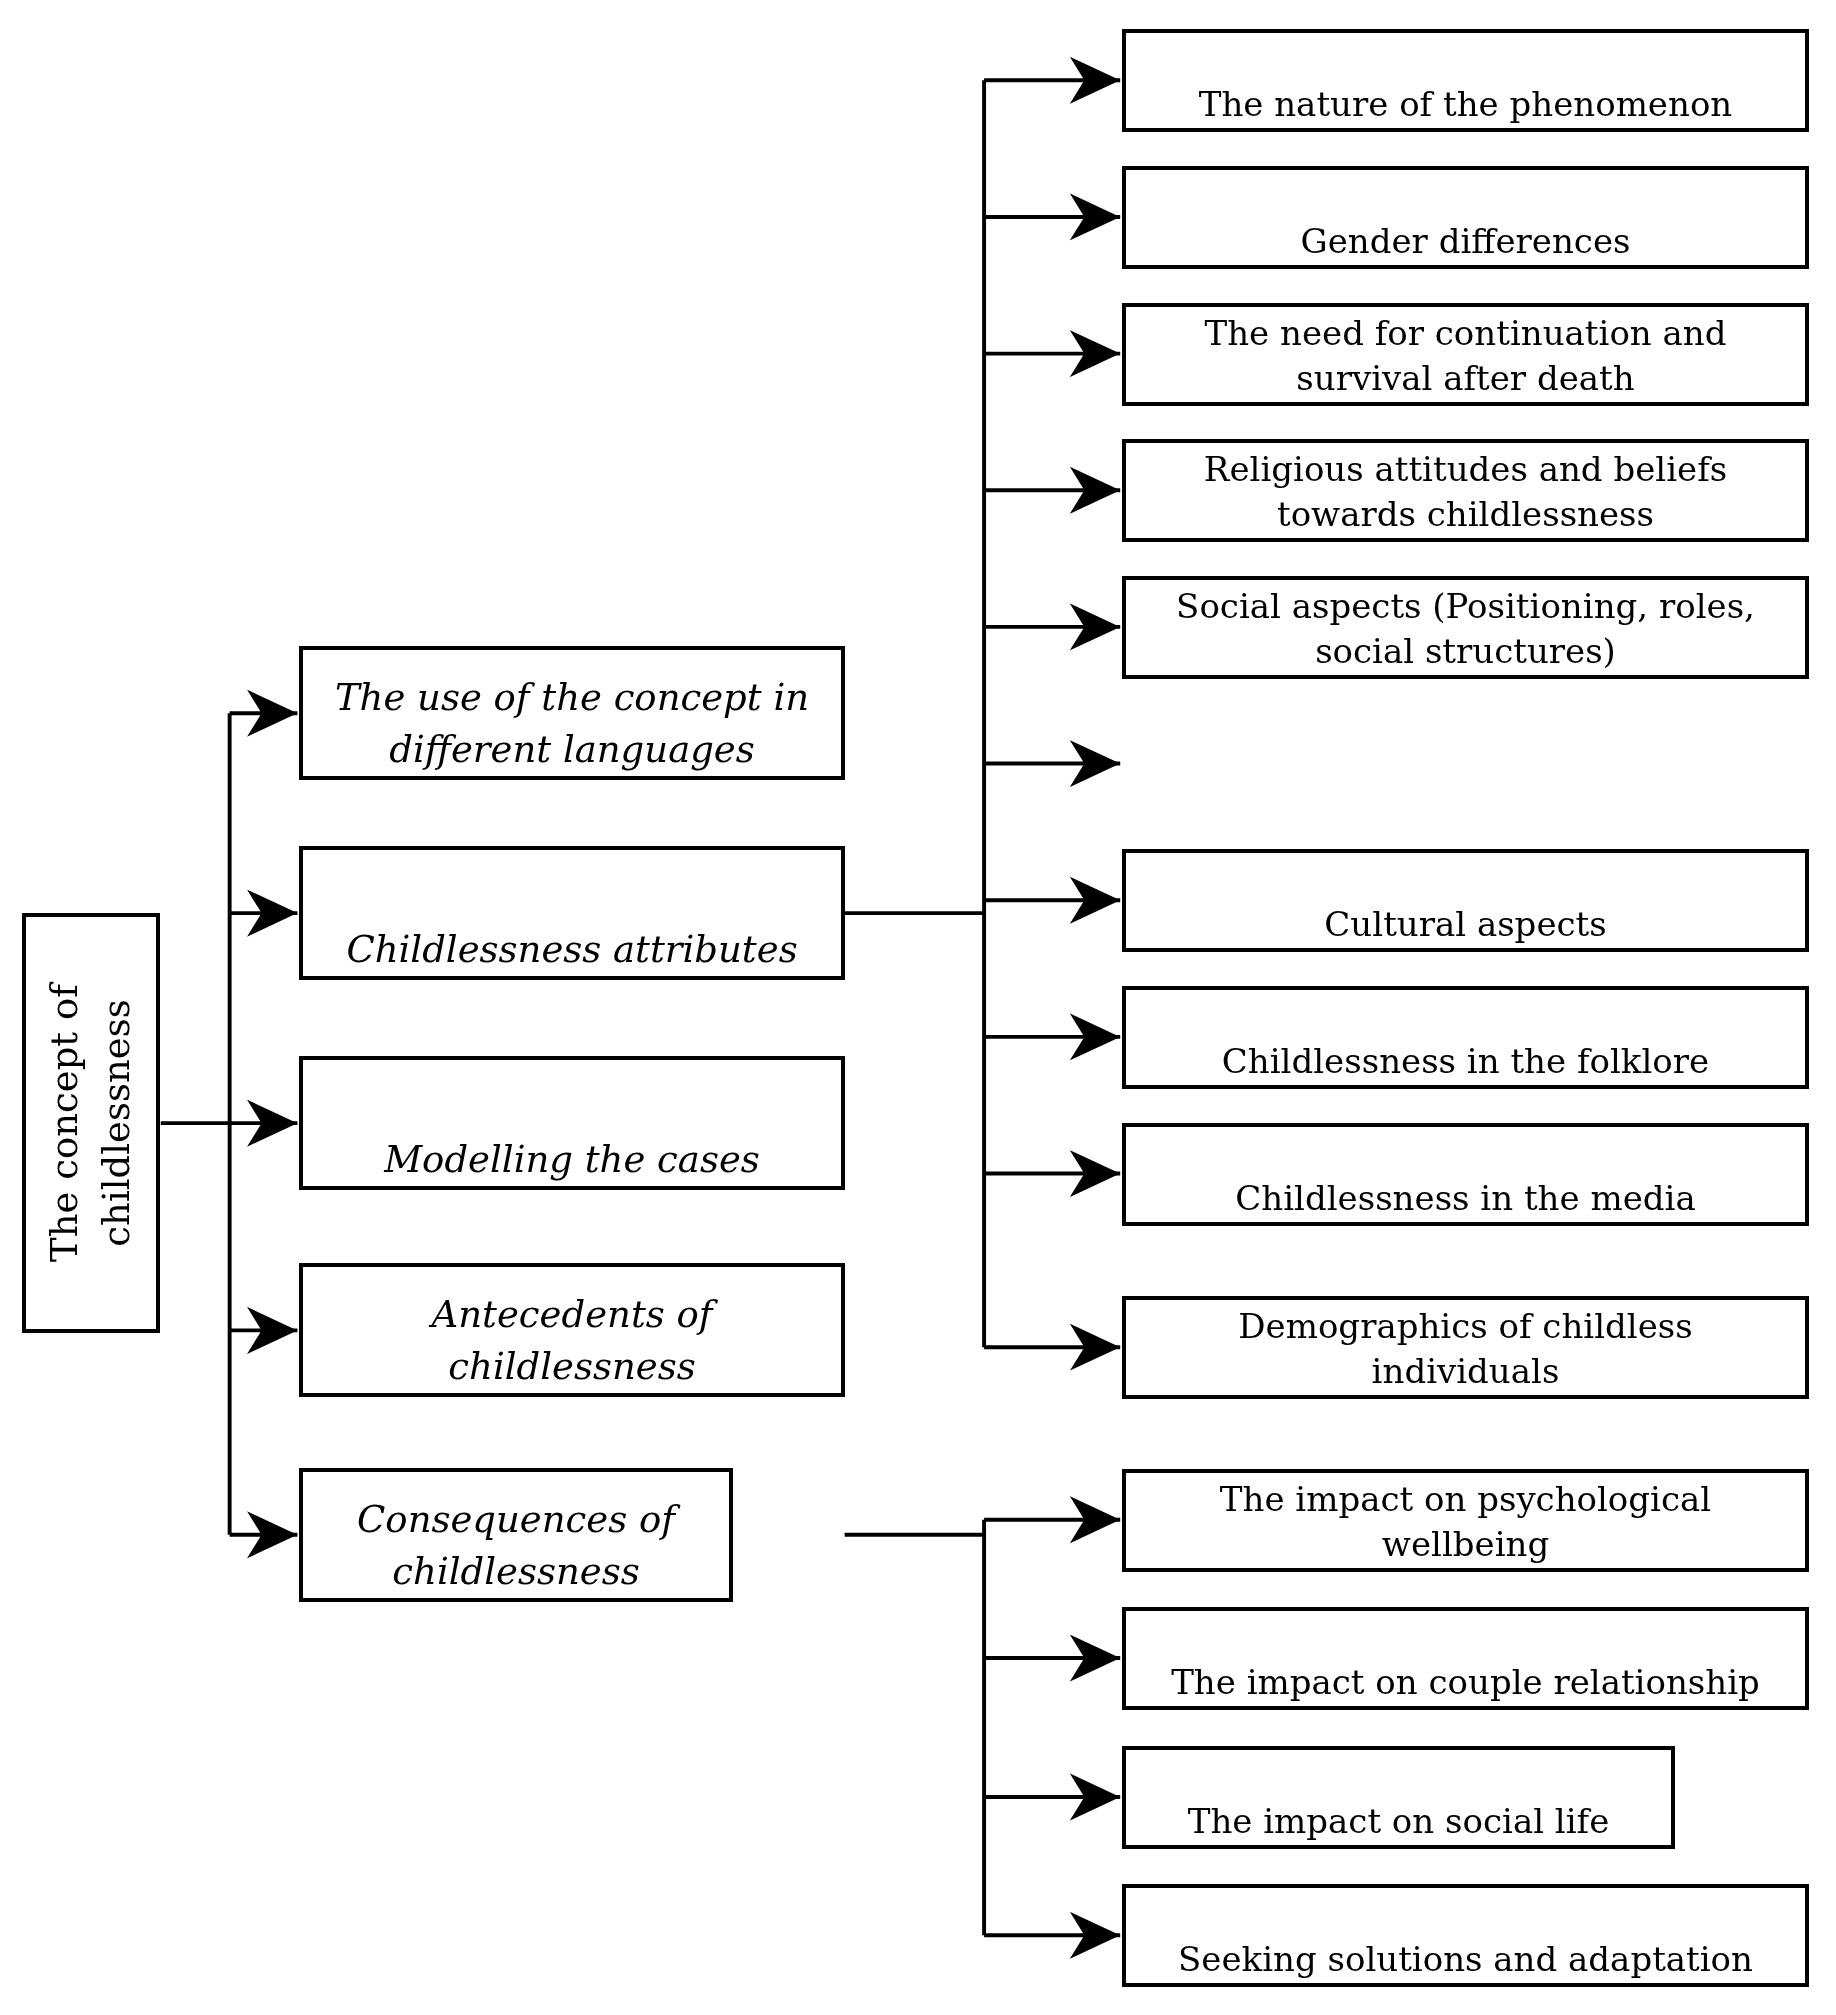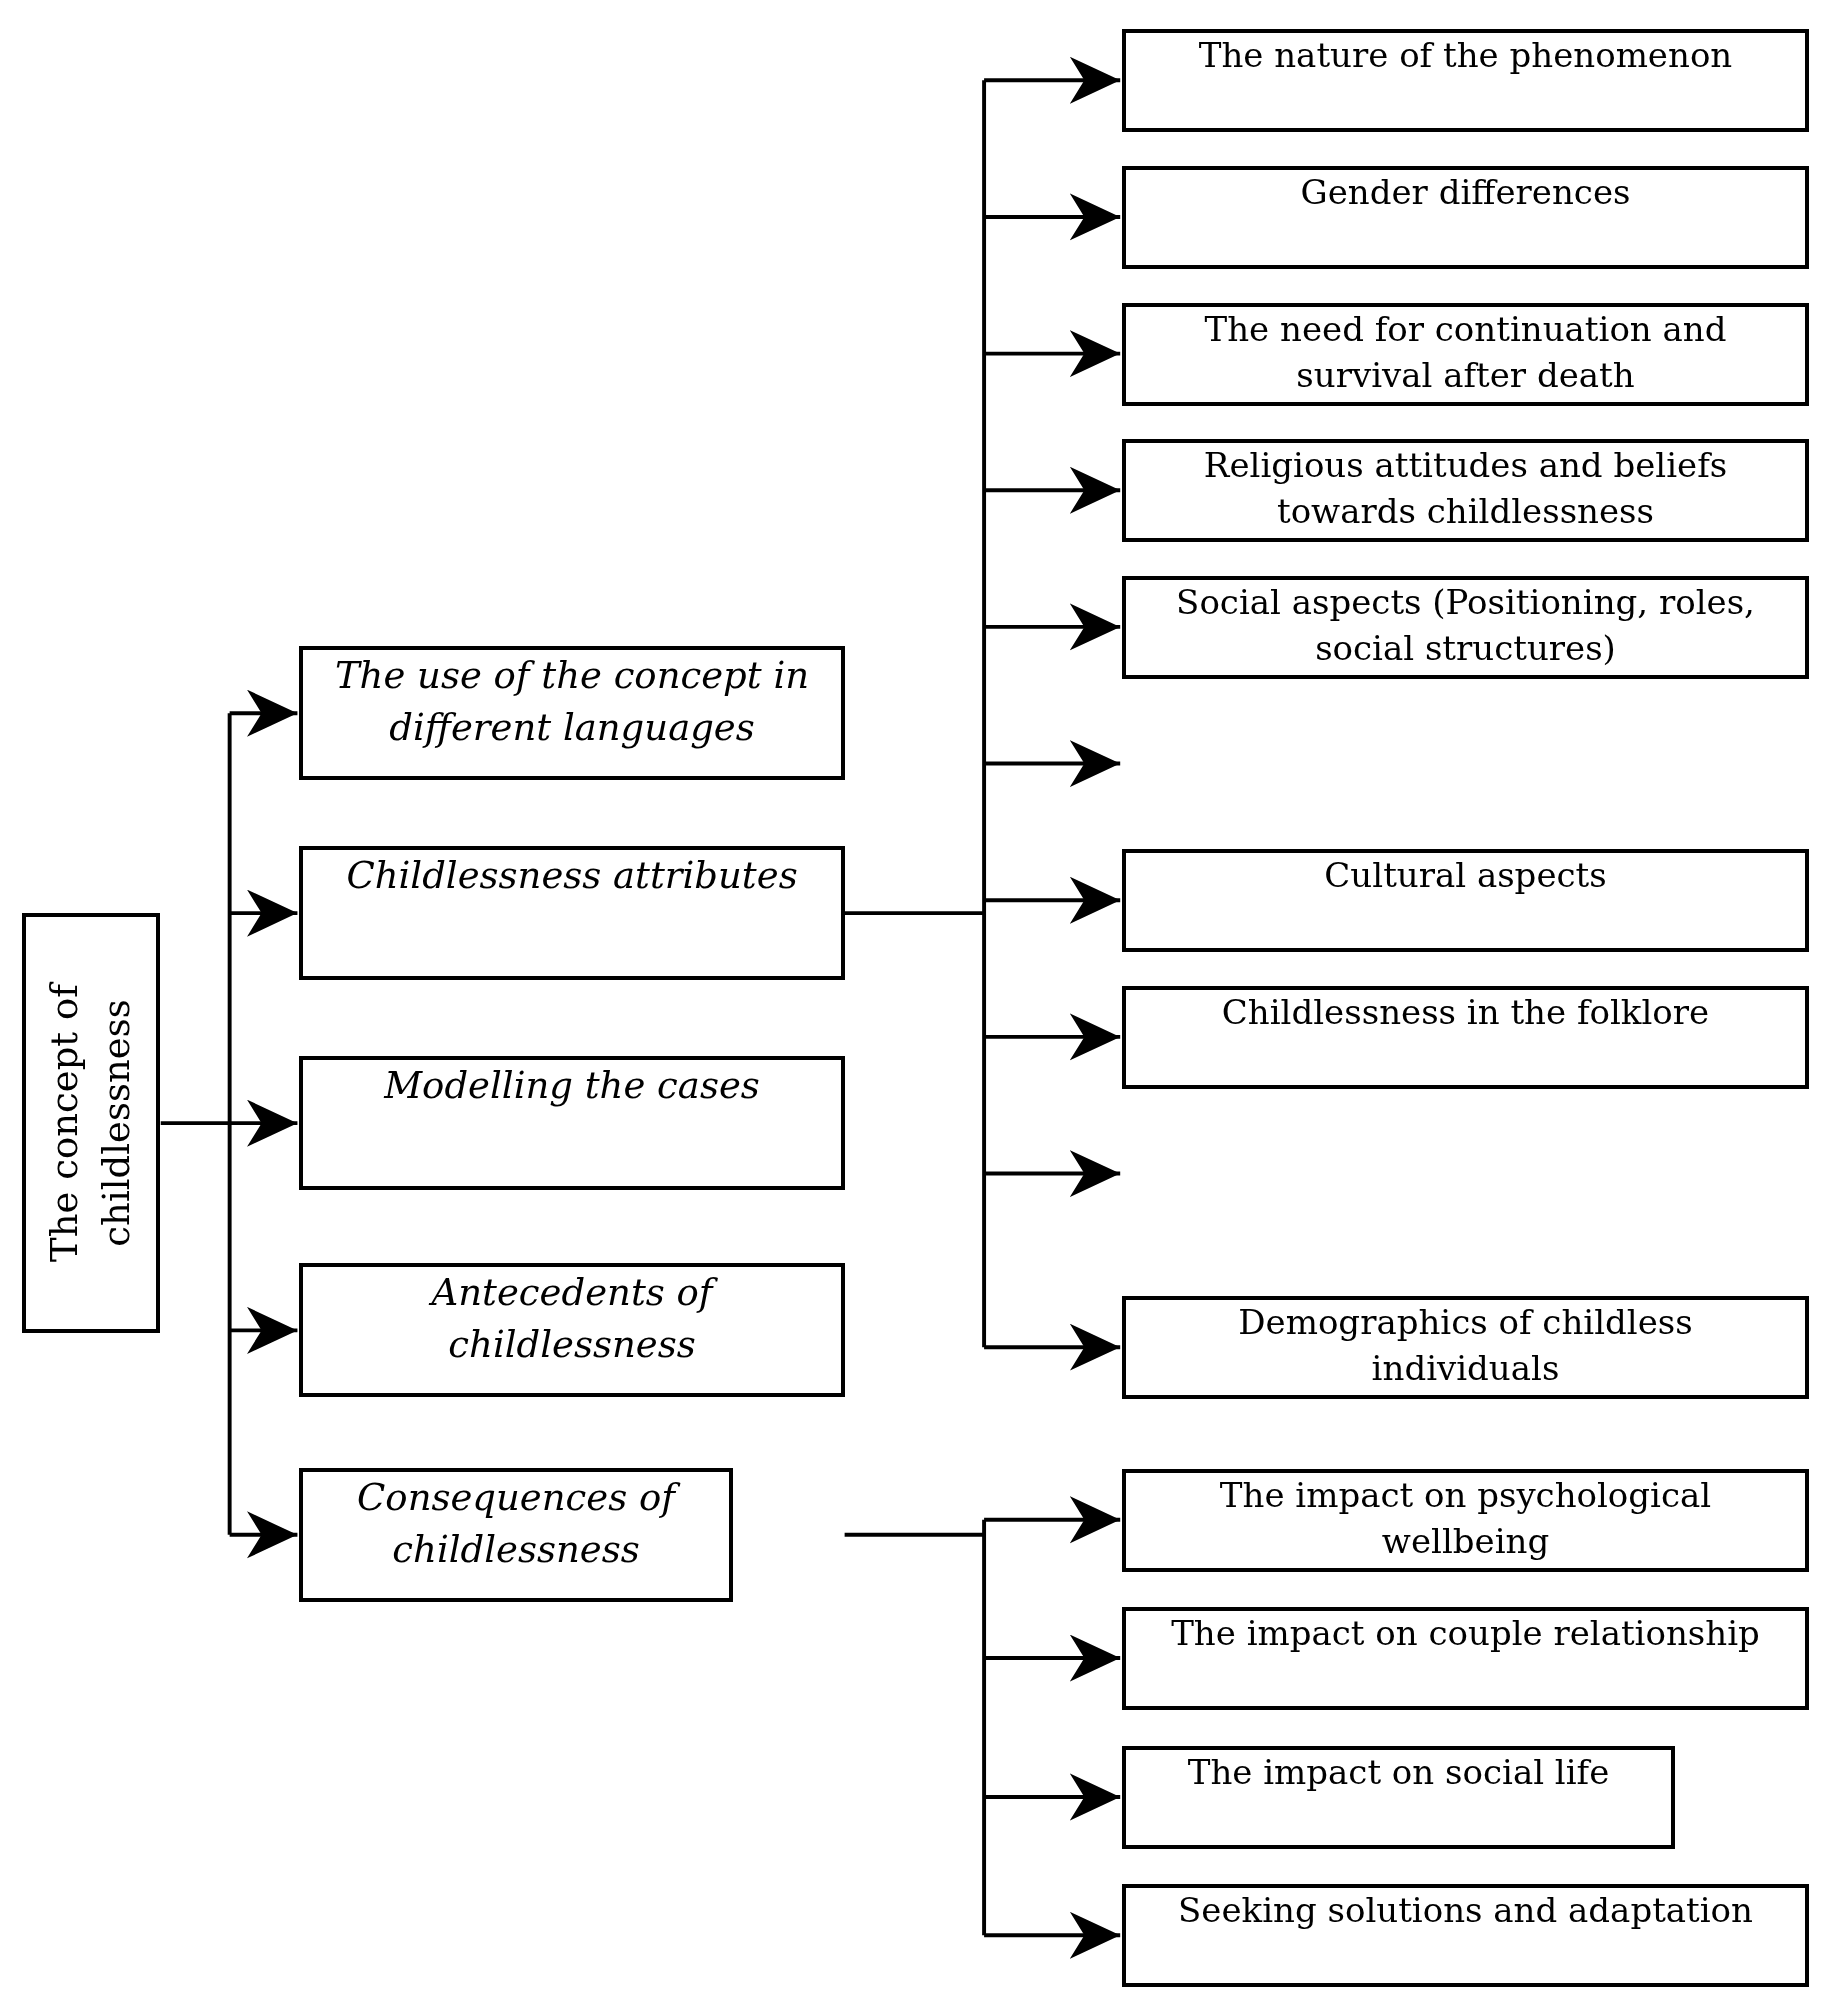--- a/index.html
+++ b/index.html
@@ -15,21 +15,21 @@
     position: absolute;
     left: 0; top: 0;
     width: 1836px; height: 2015px;
   }
   .node {
     position: absolute;
     box-sizing: border-box;
     border: 4.5px solid #000000;
     background: #ffffff;
     display: flex;
-    align-items: flex-start;
+    align-items: flex-end;
     justify-content: center;
     text-align: center;
   }
   .lbl {
     white-space: pre-line;
     display: block;
     padding: 0 4.5px;
   }
   .mid .lbl  { font-size: 37px; line-height: 1.40; font-style: italic; }
   .right .lbl{ font-size: 34px; line-height: 1.34; }
@@ -125,20 +125,23 @@
   <div class="node right" style="left:1122px;top:576px;width:687px;height:103px">
     <span class="lbl">Social aspects (Positioning, roles,
 social structures)</span>
   </div>
   <div class="node right" style="left:1122px;top:849px;width:687px;height:103px">
     <span class="lbl">Cultural aspects</span>
   </div>
   <div class="node right" style="left:1122px;top:986px;width:687px;height:103px">
     <span class="lbl">Childlessness in the folklore</span>
   </div>
+  <div class="node right" style="left:1122px;top:1123px;width:687px;height:103px">
+    <span class="lbl">Childlessness in the media</span>
+  </div>
   <div class="node right" style="left:1122px;top:1296px;width:687px;height:103px">
     <span class="lbl">Demographics of childless
 individuals</span>
   </div>
 
   <div class="node right" style="left:1122px;top:1469px;width:687px;height:103px">
     <span class="lbl">The impact on psychological
 wellbeing</span>
   </div>
   <div class="node right" style="left:1122px;top:1607px;width:687px;height:103px">

